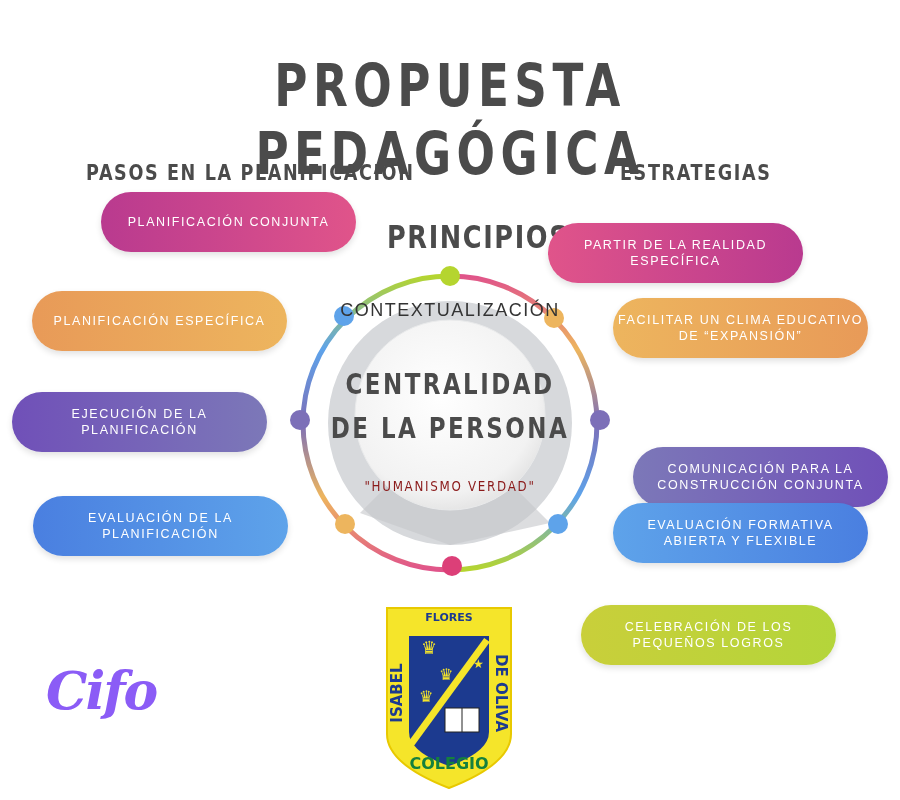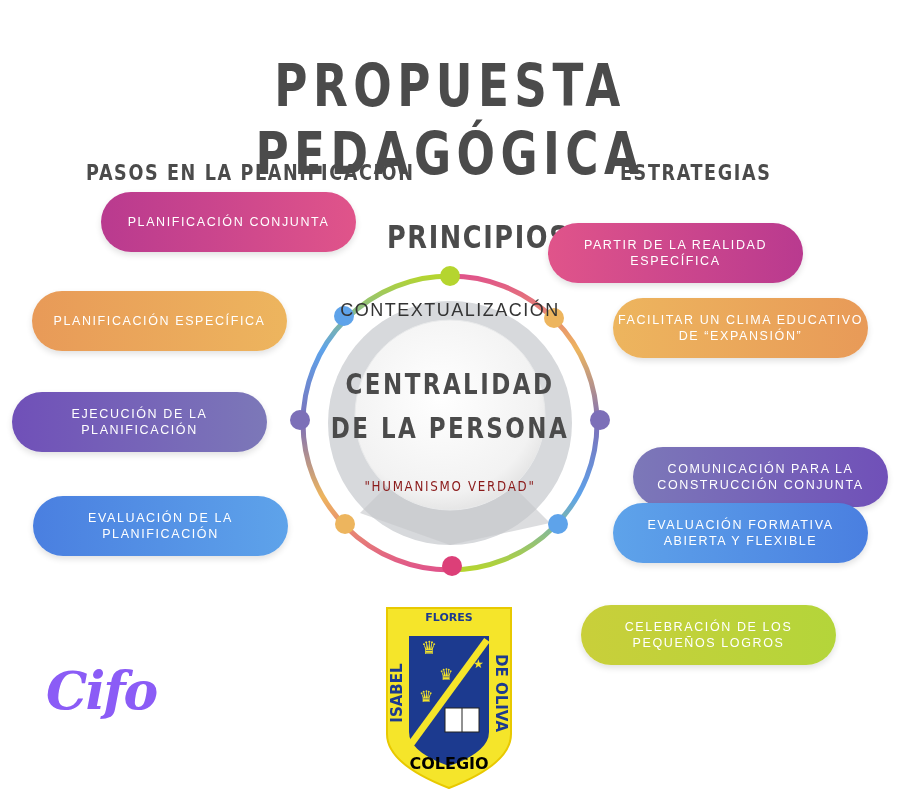--- a/index.html
+++ b/index.html
@@ -116,16 +116,16 @@
     <text x="38" y="50" fill="#f5e52a" font-size="18" font-family="DejaVu Sans, sans-serif">♛</text>
     <text x="56" y="76" fill="#f5e52a" font-size="16" font-family="DejaVu Sans, sans-serif">♛</text>
     <text x="36" y="98" fill="#f5e52a" font-size="16" font-family="DejaVu Sans, sans-serif">♛</text>
     <text x="90" y="64" fill="#f5e52a" font-size="12" font-family="DejaVu Sans, sans-serif">★</text>
     <rect x="62" y="104" width="34" height="24" fill="#ffffff" stroke="#222" stroke-width="1"></rect>
     <line x1="79" y1="104" x2="79" y2="128" stroke="#222" stroke-width="1"></line>
   </svg>
   <div style="position:absolute; left:0; width:132px; top:7px; text-align:center; color:#1c3a8f; font-weight:bold; font-size:11px; font-family:'DejaVu Sans', sans-serif;">FLORES</div>
   <div style="position:absolute; left:-26px; top:80px; width:80px; text-align:center; color:#1c3a8f; font-weight:bold; font-size:15px; transform:rotate(-90deg); font-family:'DejaVu Sans', sans-serif;">ISABEL</div>
   <div style="position:absolute; left:68px; top:80px; width:100px; text-align:center; color:#1c3a8f; font-weight:bold; font-size:15px; transform:rotate(90deg); font-family:'DejaVu Sans', sans-serif;">DE OLIVA</div>
-  <div style="position:absolute; left:0; width:132px; top:150px; text-align:center; color:#000000; font-weight:bold; font-size:16px; font-family:'DejaVu Sans', sans-serif;">COLEGIO</div>
+  <div style="position:absolute; left:0; width:132px; top:150px; text-align:center; color:#15803d; font-weight:bold; font-size:16px; font-family:'DejaVu Sans', sans-serif;">COLEGIO</div>
 </div>
 
 <div style="position:absolute; left:10px; top:660px; font-family:'DejaVu Serif', serif; font-style:italic; font-weight:bold; font-size:52px; color:#8b5cf6; letter-spacing:-2px;margin-left:36px;">Cifo</div>
 
 </body></html>

